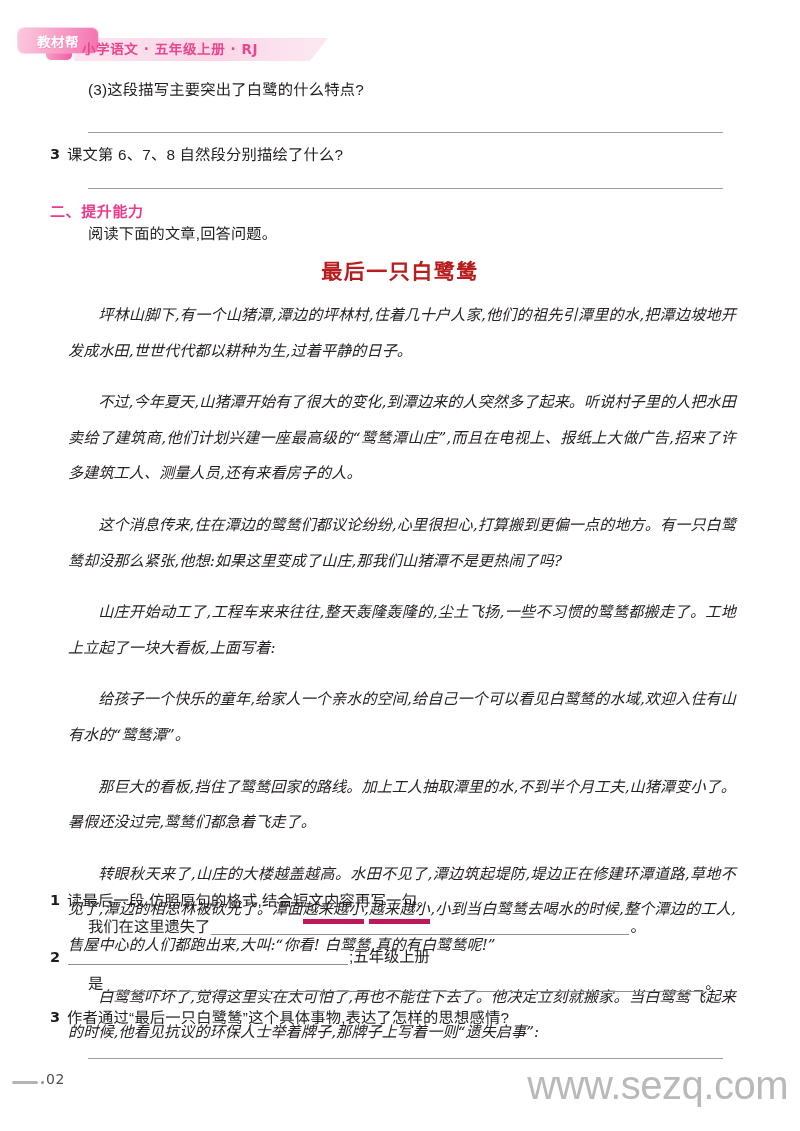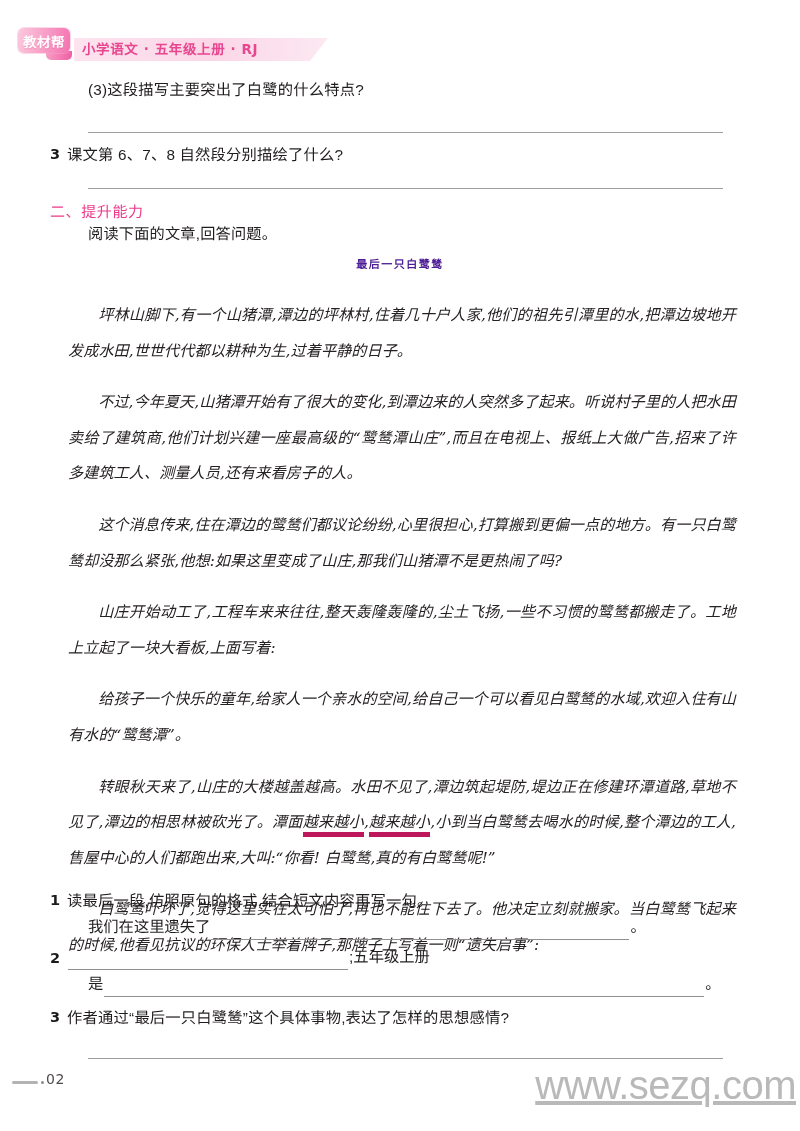--- a/index.html
+++ b/index.html
@@ -31,21 +31,21 @@
     position: absolute;
     left: 0;
     top: 26px;
     width: 800px;
     height: 44px;
   }
   .logo-badge {
     position: absolute;
     left: 18px;
     top: 2px;
-    width: 52px;
+    width: 80px;
     height: 25px;
     border-radius: 6px;
     background: linear-gradient(100deg, #fbc9de 0%, #f9aacd 38%, #f472b0 100%);
     box-shadow: 0 0 0 1px rgba(249, 170, 205, .45);
   }
   .logo-badge .logo-text {
     position: absolute;
     left: 0; right: 0; top: 0; bottom: 0;
     display: flex;
     align-items: center;
@@ -127,43 +127,43 @@
     width: 635px;
     height: 0;
     border-top: 1px solid #9d9d9d;
   }
 
   
   .sect-head {
     position: absolute;
     left: 50px;
     font-family: "DejaVu Sans", "Liberation Sans", sans-serif;
-    font-weight: 400;
+    font-weight: 700;
     font-size: 15px;
     color: #ec3b8b;
     letter-spacing: .6px;
   }
   .sect-lead {
     position: absolute;
     left: 88px;
     font-size: 15.2px;
     letter-spacing: .2px;
   }
 
   
   .art-title {
     position: absolute;
     left: 0;
     width: 800px;
     text-align: center;
     font-family: "DejaVu Serif", "Liberation Serif", serif;
     font-weight: 700;
-    font-size: 11px;
+    font-size: 21px;
     letter-spacing: 1.5px;
-    color: #4c1d95;
+    color: #b91c1c;
   }
   .art-body {
     position: absolute;
     left: 52px;
     width: 700px;
   }
   .art-body p {
     margin: 16px;
     font-family: "DejaVu Serif", "Liberation Serif", serif;
     font-style: italic;
@@ -178,21 +178,21 @@
   .art-body u {
     text-decoration: none;
     border-bottom: 5px solid #be185d;
     padding-bottom: 1px;
   }
 
   
   .blank-line {
     position: absolute;
     display: flex;
-    align-items: flex-end;
+    align-items: center;
     white-space: nowrap;
     font-size: 15.3px;
     line-height: 1.6;
   }
   .blank {
     display: inline-block;
     border-bottom: 1px solid #8f8f8f;
     height: 15px;
     vertical-align: baseline;
     margin: 0 1px;
@@ -225,29 +225,28 @@
     position: absolute;
     left: 46px;
     top: 1071px;
     font-family: "DejaVu Sans", "Liberation Sans", sans-serif;
     font-size: 14px;
     color: #4f4b4c;
     letter-spacing: .5px;
   }
   .watermark {
     position: absolute;
-    right: 4px;
+    right: 12px;
     top: 1063px;
     font-family: "Liberation Sans", "DejaVu Sans", sans-serif;
     font-size: 40px;
     font-weight: 400;
     color: #b9b9b9;
     letter-spacing: -.5px;
     white-space: nowrap;
-    text-decoration: underline;
   }
 </style>
 </head>
 <body>
 
 <div class="page">
 
   <div class="runhead">
     <div class="head-ribbon"></div>
     <div class="logo-tab"></div>
@@ -272,20 +271,21 @@
   <div class="sect-lead zh" style="top:222px;">阅读下面的文章,回答问题。</div>
 
   <div class="art-title" style="top:255px;">最后一只白鹭鸶</div>
 
   <div class="art-body" style="top:282px;">
     <p>坪林山脚下,有一个山猪潭,潭边的坪林村,住着几十户人家,他们的祖先引潭里的水,把潭边坡地开发成水田,世世代代都以耕种为生,过着平静的日子。</p>
     <p>不过,今年夏天,山猪潭开始有了很大的变化,到潭边来的人突然多了起来。听说村子里的人把水田卖给了建筑商,他们计划兴建一座最高级的“鹭鸶潭山庄”,而且在电视上、报纸上大做广告,招来了许多建筑工人、测量人员,还有来看房子的人。</p>
     <p>这个消息传来,住在潭边的鹭鸶们都议论纷纷,心里很担心,打算搬到更偏一点的地方。有一只白鹭鸶却没那么紧张,他想:如果这里变成了山庄,那我们山猪潭不是更热闹了吗?</p>
     <p>山庄开始动工了,工程车来来往往,整天轰隆轰隆的,尘土飞扬,一些不习惯的鹭鸶都搬走了。工地上立起了一块大看板,上面写着:</p>
     <p>给孩子一个快乐的童年,给家人一个亲水的空间,给自己一个可以看见白鹭鸶的水域,欢迎入住有山有水的“鹭鸶潭”。</p>
+    <p>那巨大的看板,挡住了鹭鸶回家的路线。加上工人抽取潭里的水,不到半个月工夫,山猪潭变小了。暑假还没过完,鹭鸶们都急着飞走了。</p>
     <p><span>转眼秋天来了,山庄的大楼越盖越高。水田不见了,潭边筑起堤防,堤边正在修建环潭道路,草地不见了,潭边的相思林被砍光了。潭面</span><u>越来越小</u><span>,</span><u>越来越小</u><span>,小到当白鹭鸶去喝水的时候,整个潭边的工人,售屋中心的人们都跑出来,大叫:“你看! 白鹭鸶,真的有白鹭鸶呢!”</span></p>
     <p>白鹭鸶吓坏了,觉得这里实在太可怕了,再也不能住下去了。他决定立刻就搬家。当白鹭鸶飞起来的时候,他看见抗议的环保人士举着牌子,那牌子上写着一则“遗失启事”:</p>
   </div>
 
   <div class="q-row" style="left:50px; top:889px;">
     <span class="q-num">1</span>
     <span class="q-text zh">读最后一段,仿照原句的格式,结合短文内容再写一句。</span>
   </div>
 
   <div class="blank-line" style="left:88px; top:915px;">

